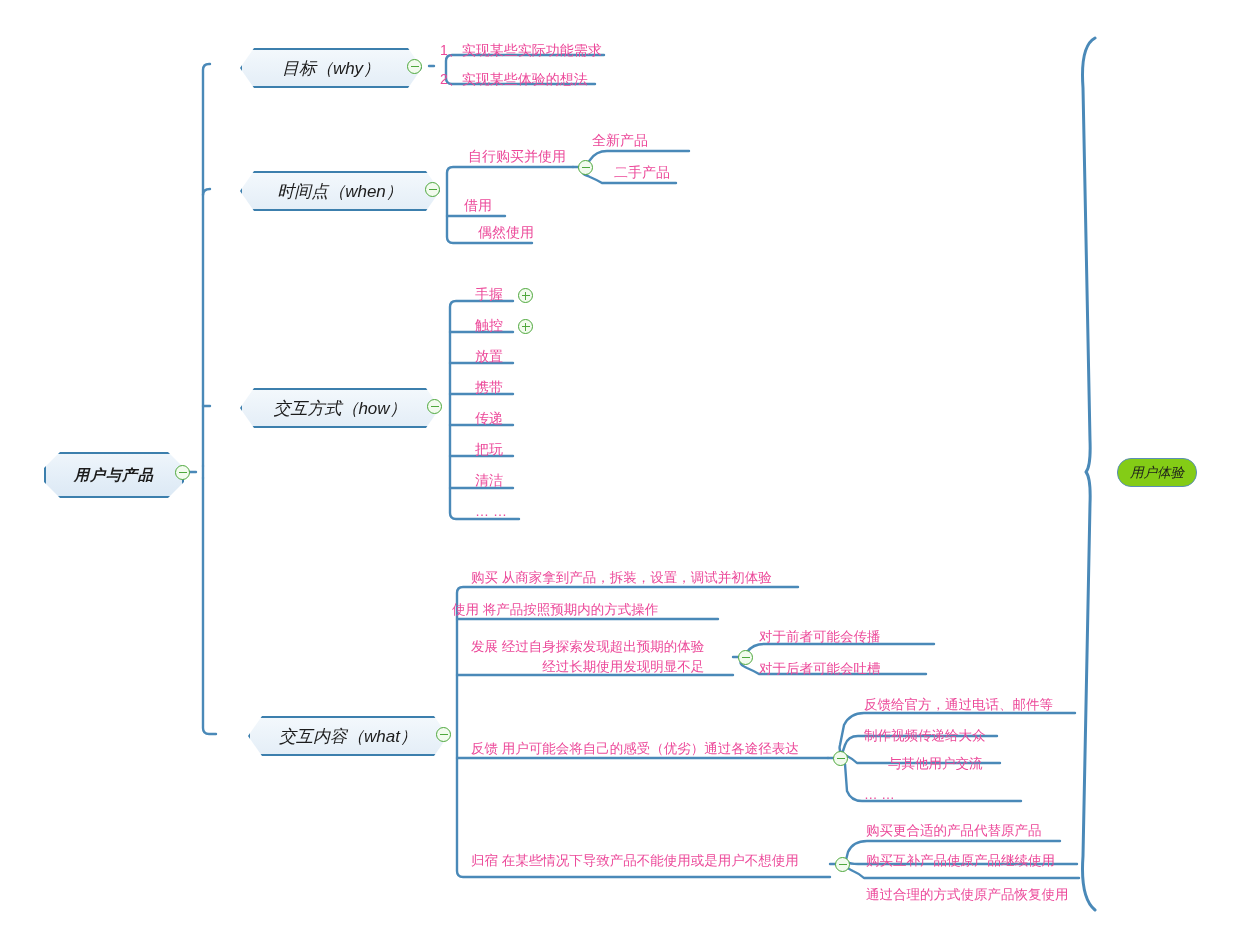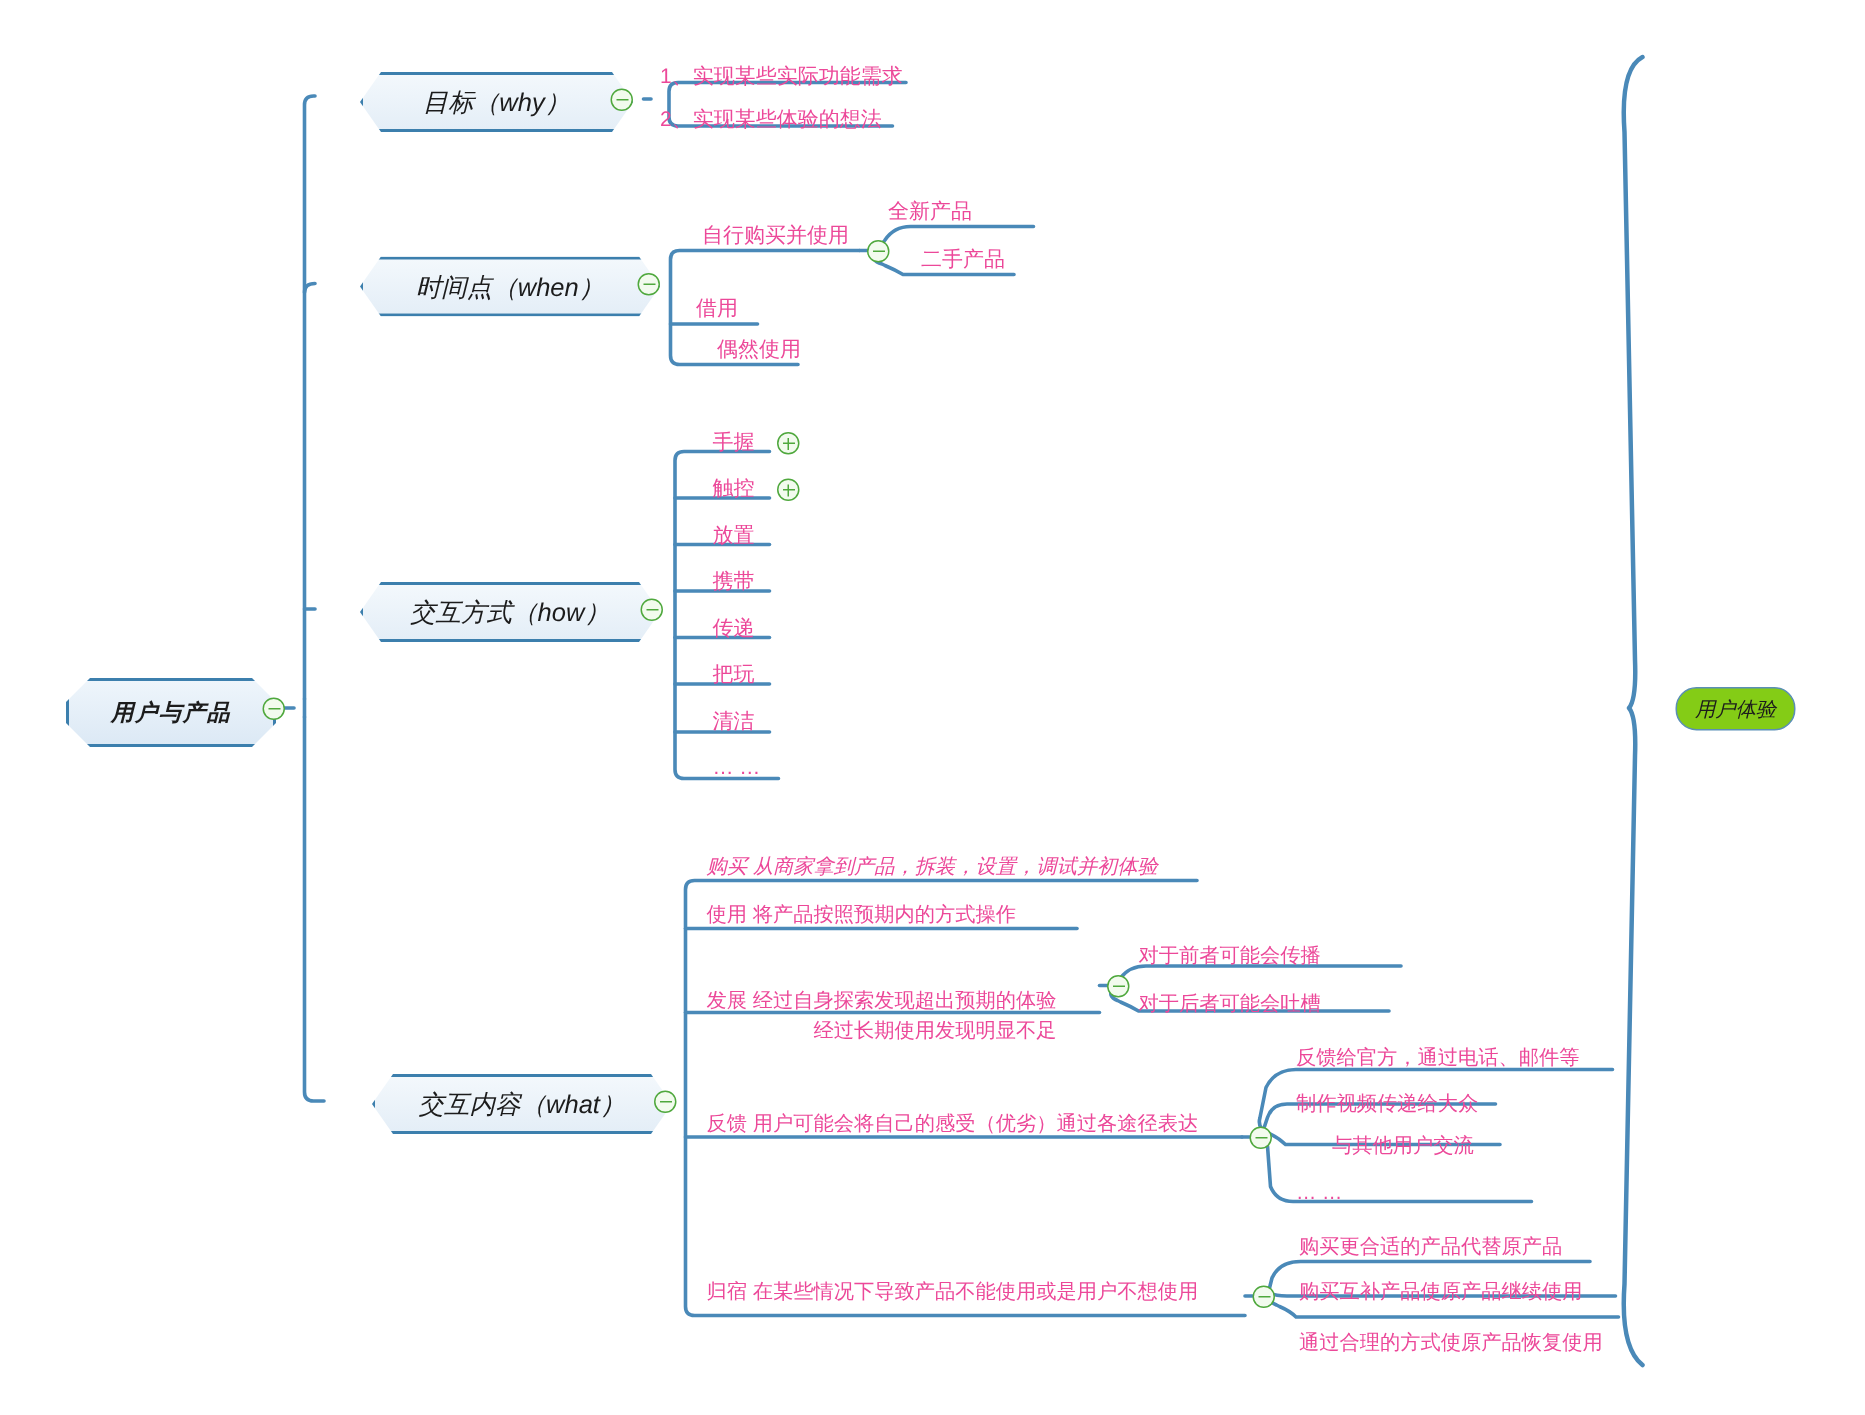--- a/index.html
+++ b/index.html
@@ -205,24 +205,24 @@
   <div class="leaf" style="left:475px; top:409px;">传递</div>
   <div class="leaf" style="left:475px; top:440px;">把玩</div>
   <div class="leaf" style="left:475px; top:471px;">清洁</div>
   <div class="leaf" style="left:475px; top:502px;">… …</div>
 
   <div class="node lens-node" style="left:248px; top:716px; width:196px; height:36px;">
     <span>交互内容（what）</span>
   </div>
   <div class="toggle" style="left:436px; top:727px;"></div>
 
-  <div class="leaf small" style="left:471px; top:569px;font-style:italic;">购买 从商家拿到产品，拆装，设置，调试并初体验</div>
-  <div class="leaf small" style="left:471px; top:601px;">使用 将产品按照预期内的方式操作</div>
-
-  <div class="leaf small two-line" style="left:471px; top:637px;margin-top:20px;">
+  <div class="leaf small" style="left:471px; top:569px;">购买 从商家拿到产品，拆装，设置，调试并初体验</div>
+  <div class="leaf small" style="left:452px; top:601px;">使用 将产品按照预期内的方式操作</div>
+
+  <div class="leaf small two-line" style="left:471px; top:637px;">
     <div>发展 经过自身探索发现超出预期的体验</div>
     <div>经过长期使用发现明显不足</div>
   </div>
   <div class="toggle" style="left:738px; top:650px;"></div>
 
   <div class="leaf small" style="left:759px; top:628px;">对于前者可能会传播</div>
   <div class="leaf small" style="left:759px; top:660px;">对于后者可能会吐槽</div>
 
   <div class="leaf small" style="left:471px; top:740px;">反馈 用户可能会将自己的感受（优劣）通过各途径表达</div>
   <div class="toggle" style="left:833px; top:751px;"></div>

